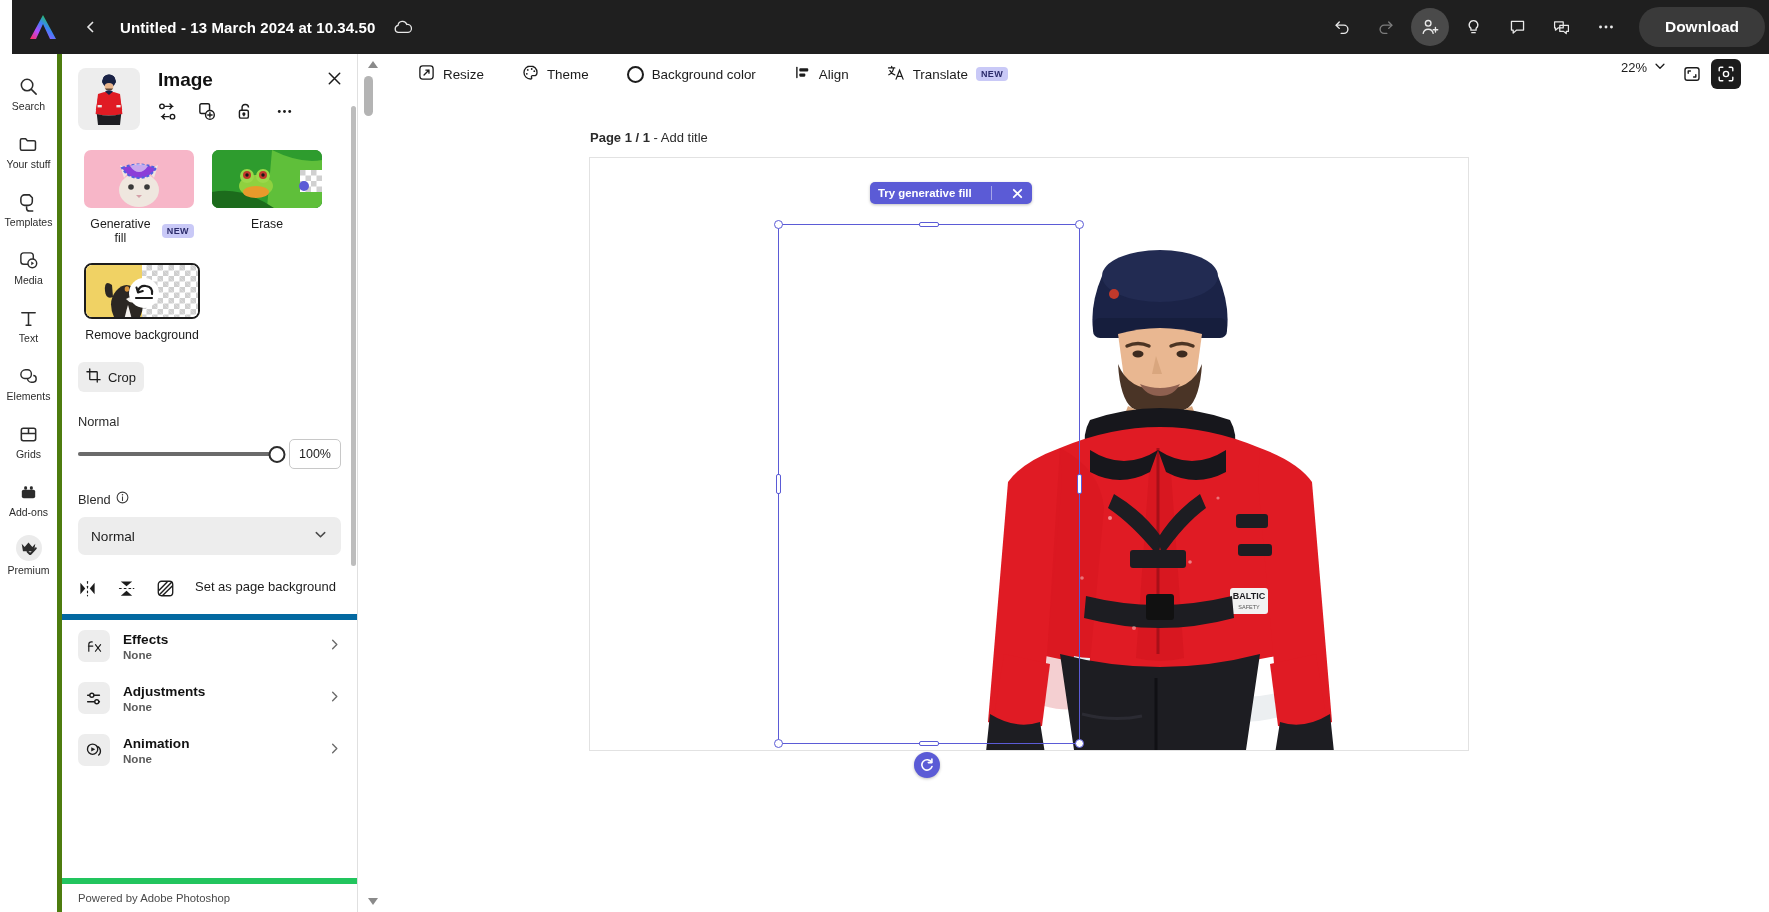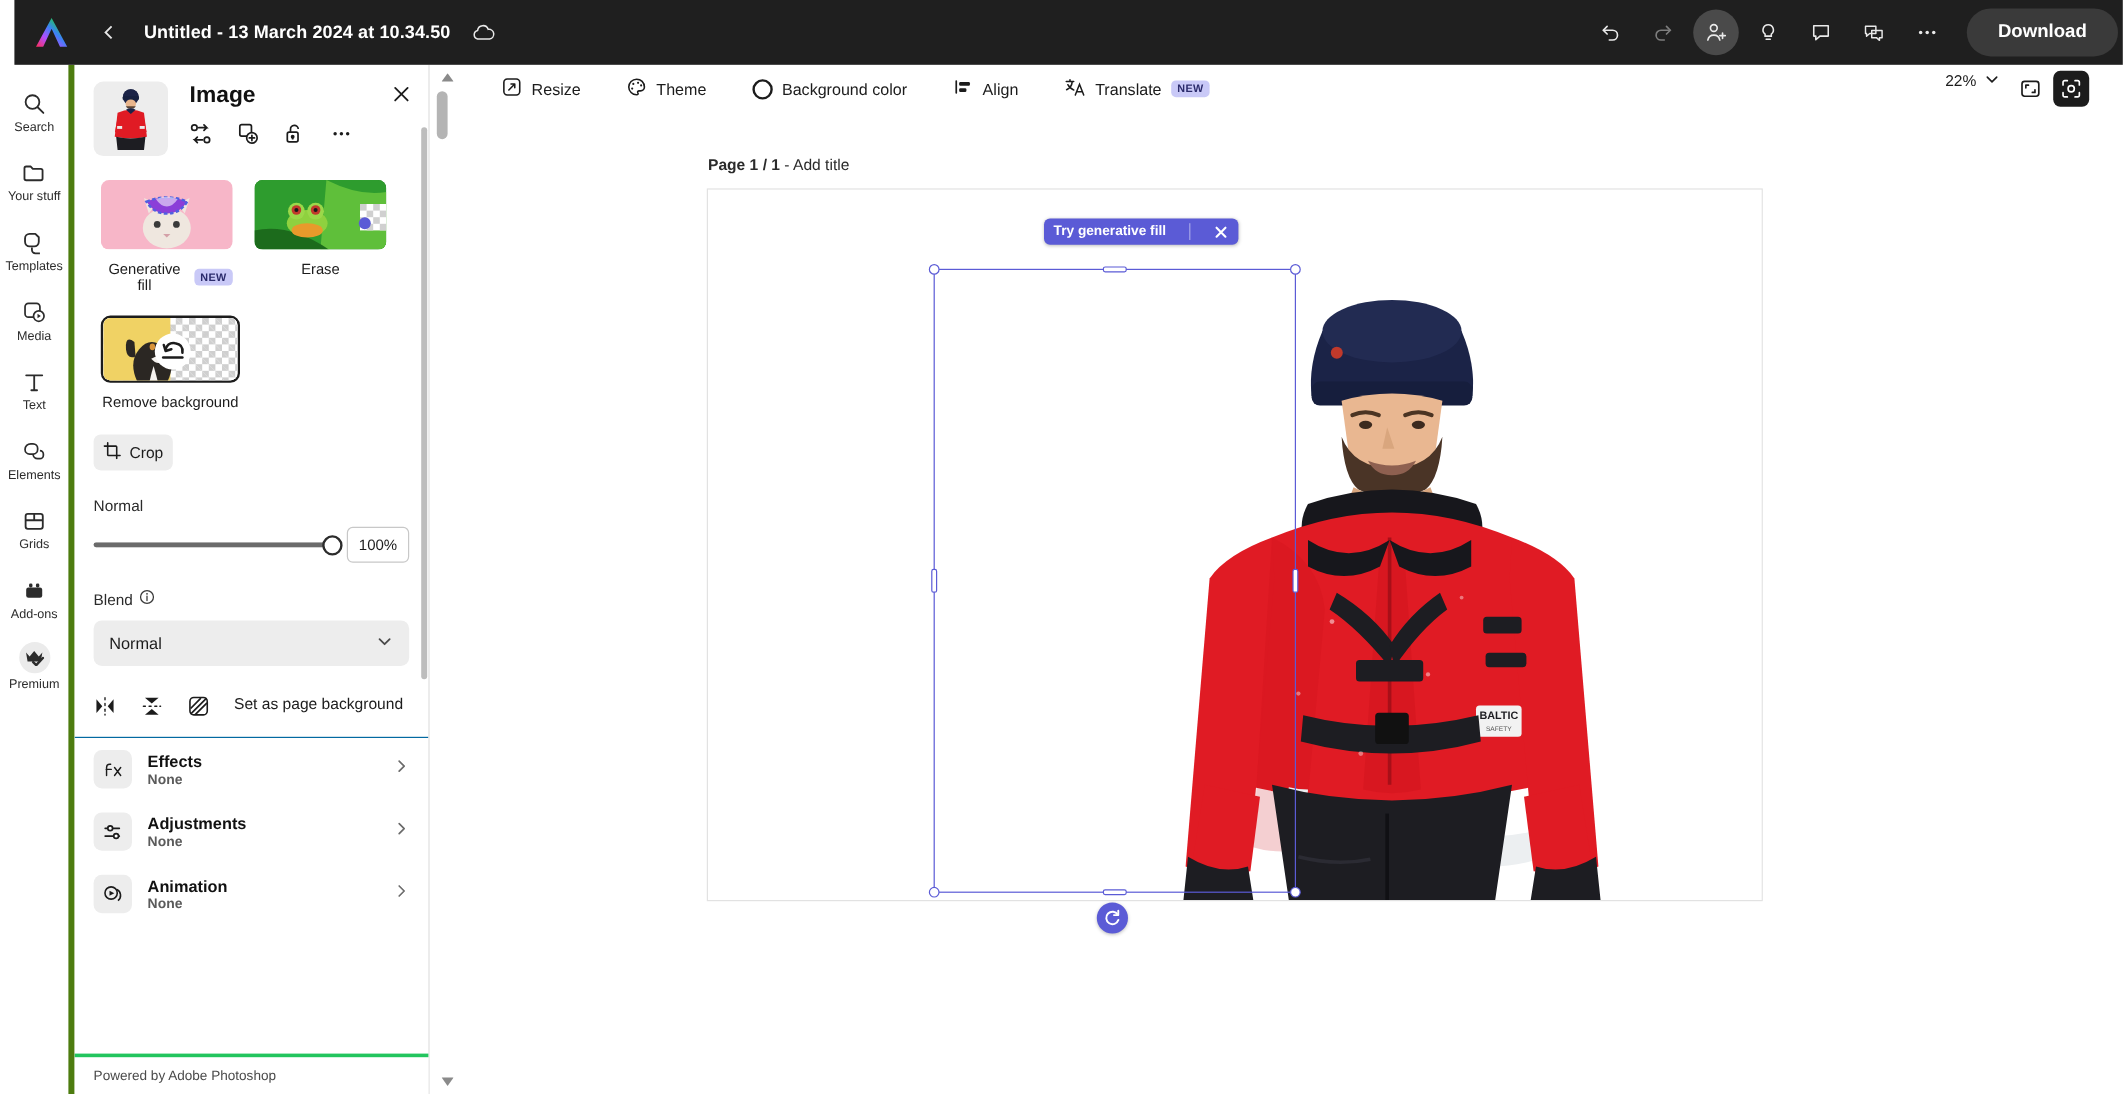--- a/index.html
+++ b/index.html
@@ -136,35 +136,35 @@
     margin: 10px 16px 0 16px; height: 38px; border-radius: 7px; background: #ededed;
     display: flex; align-items: center; padding: 0 13px; cursor: pointer;
     font-size: 13.6px; color: #1c1c1c;
   }
   .select-box .chev { margin-left: auto; color: #4a4a4a; }
 
   .flip-row { display: flex; align-items: flex-start; gap: 20px; padding: 24px 16px 0 16px; color: #1c1c1c; }
   .flip-row .lbl { font-size: 13px; color: #1c1c1c; }
   .flip-ic { cursor: pointer; display: flex; align-items: center; }
 
-  .list-sec { margin-top: 16px; border-top: 1px solid #0369a1; }
+  .list-sec { margin-top: 16px; border-top: 6px solid #0369a1; }
   .list-row {
     display: flex; align-items: center; height: 52px; padding: 0 16px; gap: 13px; cursor: pointer;
   }
   .lr-ic {
     width: 32px; height: 32px; border-radius: 7px; background: #ededed;
     display: flex; align-items: center; justify-content: center; color: #1c1c1c; flex: none;
   }
   .lr-txt { display: flex; flex-direction: column; gap: 1px; }
   .lr-title { font-size: 13.6px; font-weight: bold; color: #111; }
   .lr-sub { font-size: 11.6px; color: #5b5b5b; font-weight: bold; }
   .lr-chev { margin-left: auto; color: #6b6b6b; }
 
   #panel-foot {
-    height: 34px; border-top: 3px solid #22c55e; display: flex; align-items: center;
+    height: 34px; border-top: 6px solid #22c55e; display: flex; align-items: center;
     padding-left: 16px; font-size: 11.3px; color: #4a4a4a; background: #fff;
   }
   #panel-scrollbar {
     position: absolute; right: 1px; top: 0; width: 5px; height: 858px; z-index: 26;
   }
   #panel-scrollbar .thumbbar {
     position: absolute; left: 0; top: 52px; width: 5px; height: 460px;
     background: #bdbdbd; border-radius: 3px;
   }
 

